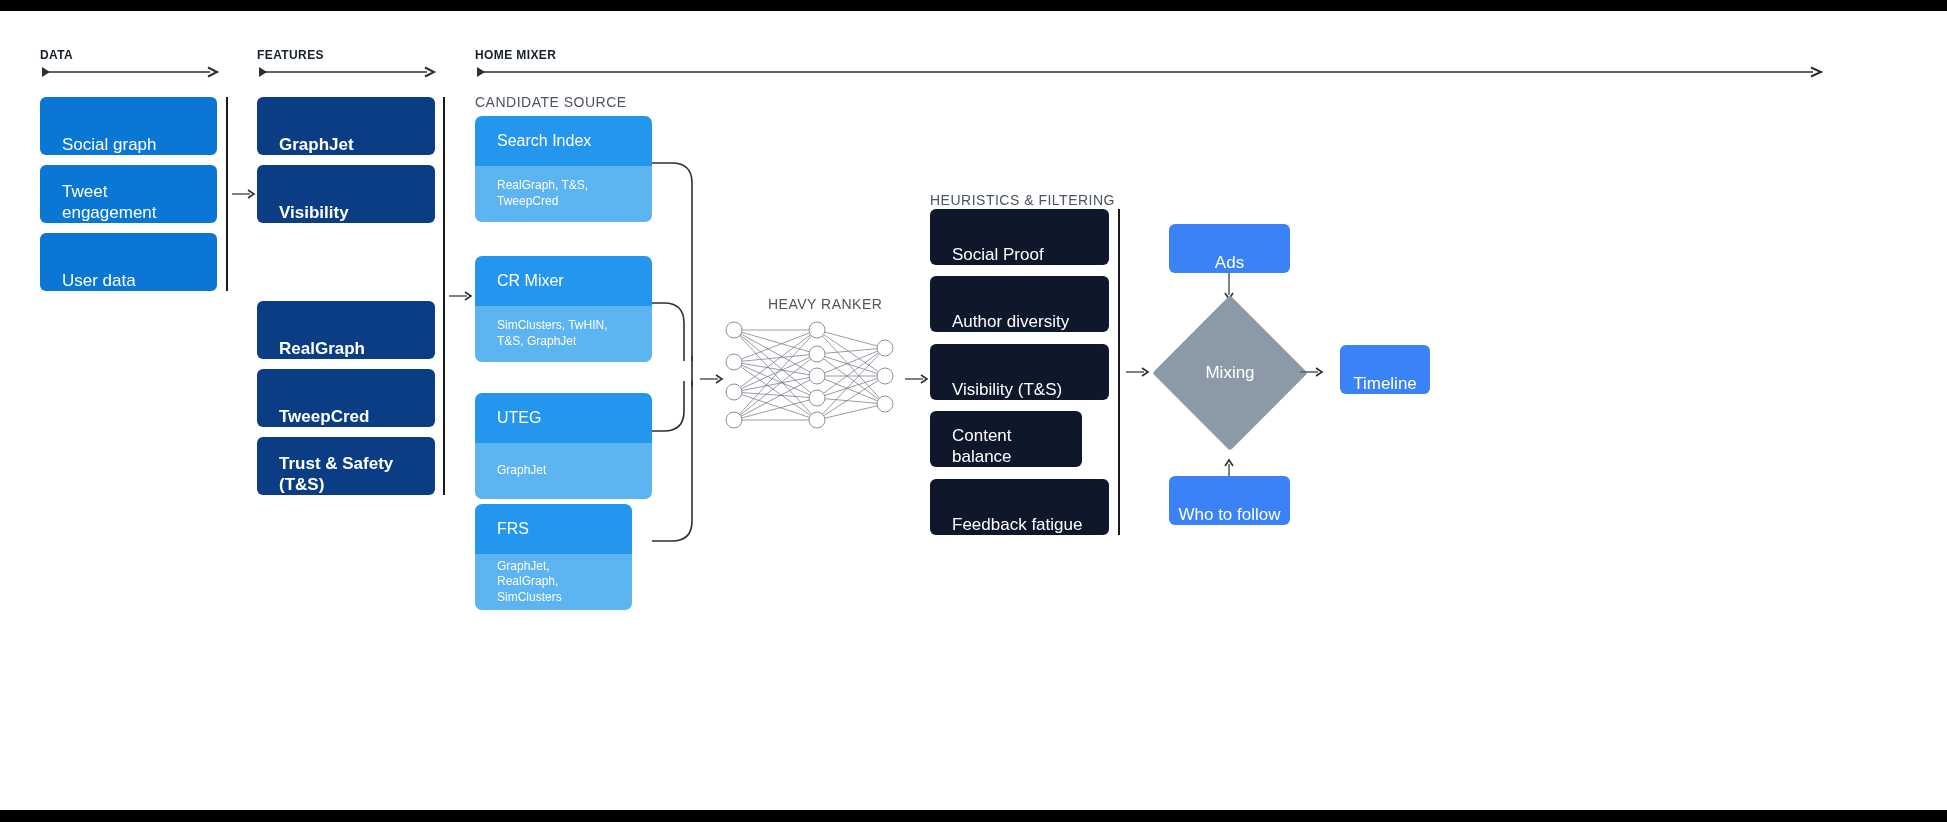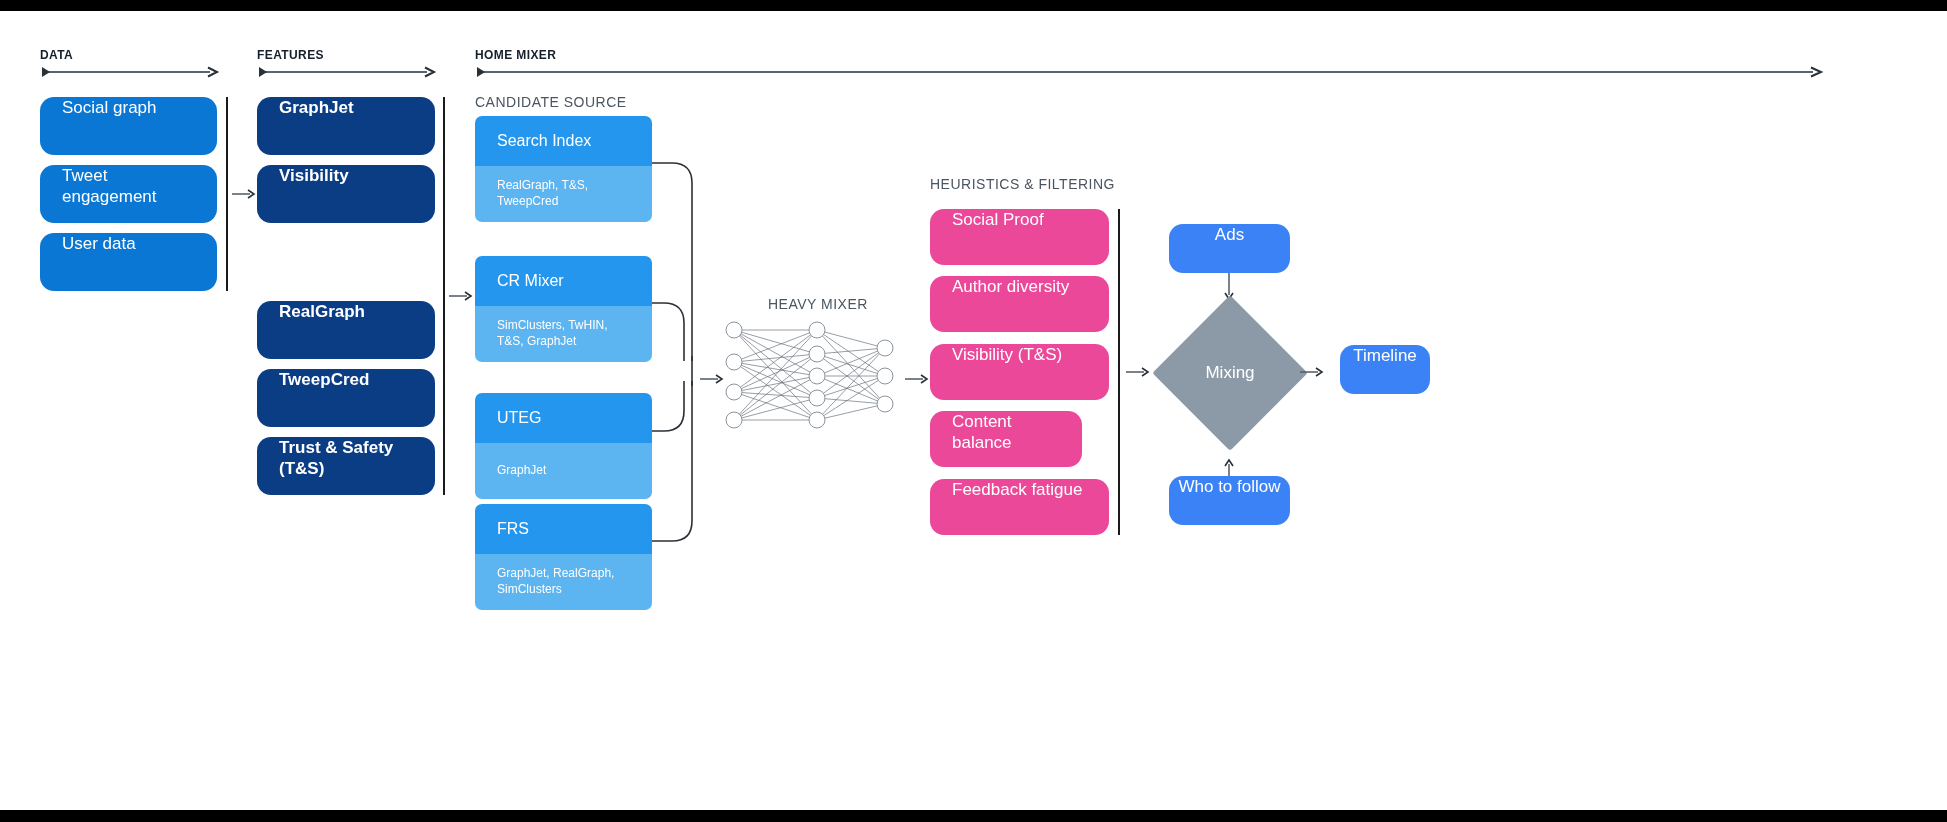--- a/index.html
+++ b/index.html
@@ -21,27 +21,27 @@
     font-size:14px;font-weight:normal;color:#4a5560;letter-spacing:.5px;
     white-space:nowrap;
   }
 
   
   .hdr-arrow{height:12px;}
   .hdr-arrow svg{display:block;overflow:visible;}
 
   
   .box{
-    border-radius:14px;display:flex;align-items:flex-start;
+    border-radius:6px;display:flex;align-items:flex-end;
     box-sizing:border-box;padding:0 22px;
     color:#ffffff;font-size:17px;line-height:1.25;
   }
   .box.data{background:#0b77d4;}
   .box.feature{background:#0b3d85;font-weight:bold;}
-  .box.heur{background:#ec4899;}
+  .box.heur{background:#0f172a;}
   .box.plain{background:#3b82f6;}
 
   .cs-card{border-radius:7px;overflow:hidden;}
   .cs-head{
     background:#2496ed;color:#fff;font-size:16px;
     display:flex;align-items:center;padding:0 22px;box-sizing:border-box;
   }
   .cs-body{
     background:#5cb4f0;color:#fff;font-size:12px;line-height:1.3;
     display:flex;align-items:center;padding:0 22px;box-sizing:border-box;
@@ -152,21 +152,21 @@
     <div class="abs cs-card" style="left:475px;top:245px;width:177px;">
       <div class="cs-head" style="height:50px;">CR Mixer</div>
       <div class="cs-body" style="height:56px;">SimClusters, TwHIN, T&amp;S, GraphJet</div>
     </div>
 
     <div class="abs cs-card" style="left:475px;top:382px;width:177px;">
       <div class="cs-head" style="height:50px;">UTEG</div>
       <div class="cs-body" style="height:56px;">GraphJet</div>
     </div>
 
-    <div class="abs cs-card" style="left:475px;top:493px;width:177px;">
+    <div class="abs cs-card" style="left:475px;top:493px;width:157px;">
       <div class="cs-head" style="height:50px;">FRS</div>
       <div class="cs-body" style="height:56px;">GraphJet, RealGraph, SimClusters</div>
     </div>
 
     <div class="abs" style="left:650px;top:120px;width:60px;height:420px;">
       <svg width="60" height="420" viewBox="0 0 60 420">
         <g fill="none" stroke="#2a3036" stroke-width="1.6">
           <path d="M2 32 H22 Q42 32 42 52 V230"></path>
           <path d="M2 172 H14 Q34 172 34 192 V230"></path>
           <path d="M2 300 H14 Q34 300 34 280 V250"></path>
@@ -176,21 +176,21 @@
       </svg>
     </div>
 
     <div class="abs mini-arrow" style="left:700px;top:361px;width:24px;height:14px;">
       <svg width="24" height="14" viewBox="0 0 24 14">
         <path d="M0 7 L18 7" stroke="#5b636b" stroke-width="1.6" fill="none"></path>
         <path d="M16 3 L22 7 L16 11" stroke="#2a3036" stroke-width="1.6" fill="none"></path>
       </svg>
     </div>
 
-    <div class="abs sub-title" style="left:768px;top:285px;">HEAVY MIXER</div>
+    <div class="abs sub-title" style="left:768px;top:285px;">HEAVY RANKER</div>
 
     <div class="abs nn" style="left:722px;top:305px;width:175px;height:115px;">
       <svg width="175" height="115" viewBox="0 0 175 115">
         <g stroke="#6b7480" stroke-width="0.7" fill="none">
 
           <line x1="12" y1="14" x2="95" y2="14"></line>
             <line x1="12" y1="14" x2="95" y2="38"></line>
           <line x1="12" y1="14" x2="95" y2="60"></line>
             <line x1="12" y1="14" x2="95" y2="82"></line>
           <line x1="12" y1="14" x2="95" y2="104"></line>
@@ -243,21 +243,21 @@
       </svg>
     </div>
 
     <div class="abs mini-arrow" style="left:905px;top:361px;width:24px;height:14px;">
       <svg width="24" height="14" viewBox="0 0 24 14">
         <path d="M0 7 L18 7" stroke="#5b636b" stroke-width="1.6" fill="none"></path>
         <path d="M16 3 L22 7 L16 11" stroke="#2a3036" stroke-width="1.6" fill="none"></path>
       </svg>
     </div>
 
-    <div class="abs sub-title" style="left:930px;top:165px;">HEURISTICS &amp; FILTERING</div>
+    <div class="abs sub-title" style="left:930px;top:181px;">HEURISTICS &amp; FILTERING</div>
 
     <div class="abs box heur" style="left:930px;top:198px;width:179px;height:56px;">
       <span>Social Proof</span>
     </div>
     <div class="abs box heur" style="left:930px;top:265px;width:179px;height:56px;">
       <span>Author diversity</span>
     </div>
     <div class="abs box heur" style="left:930px;top:333px;width:179px;height:56px;">
       <span>Visibility (T&amp;S)</span>
     </div>

